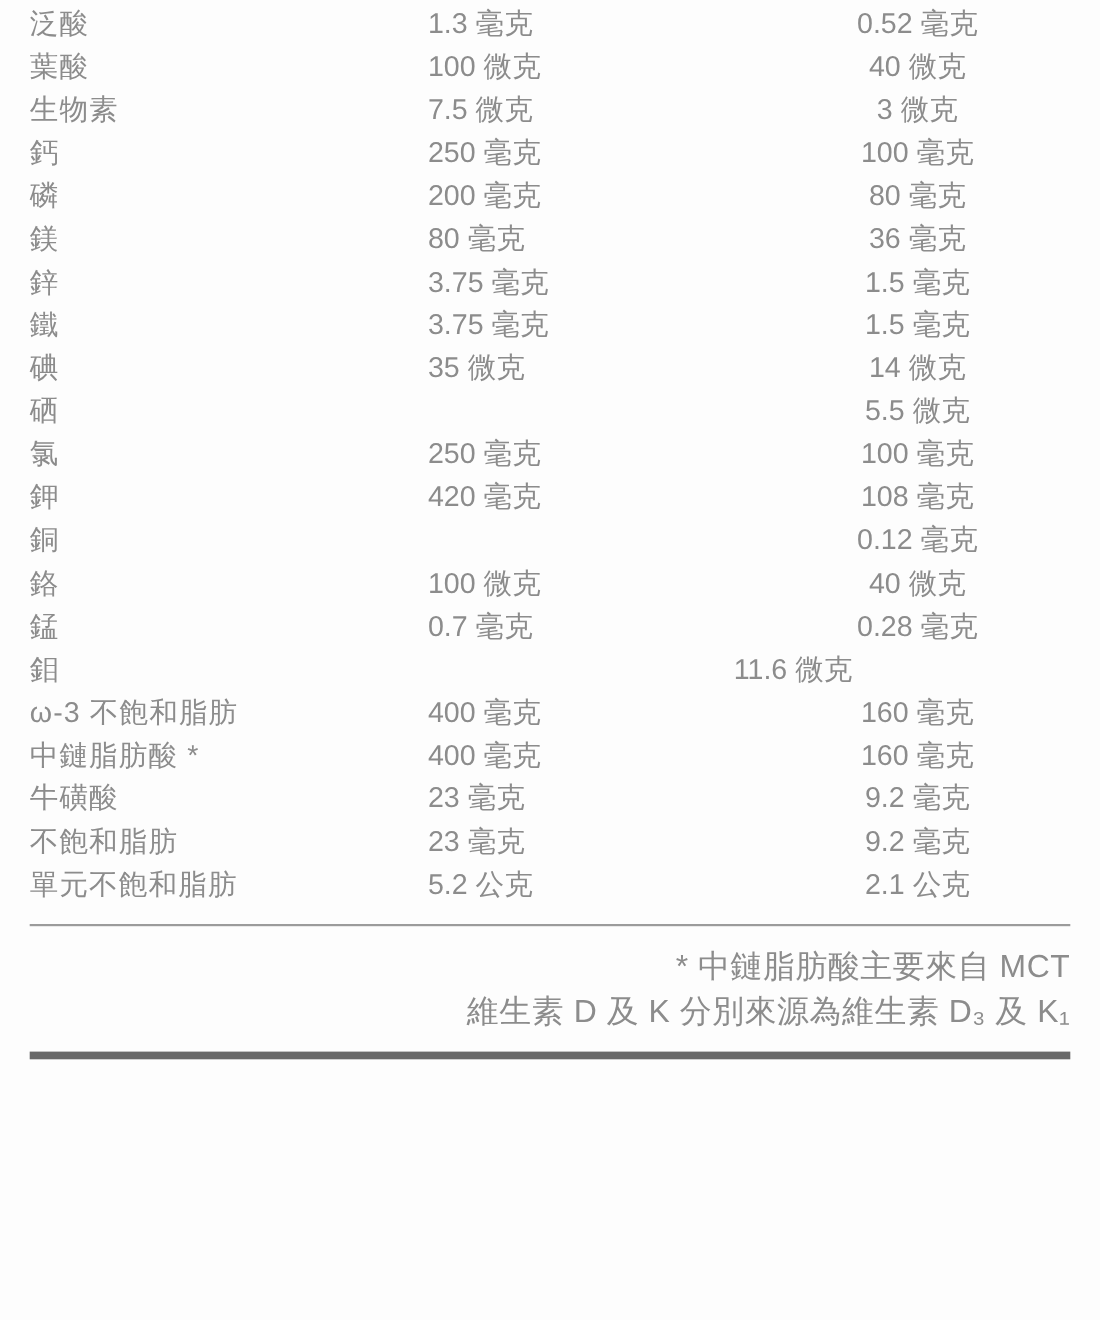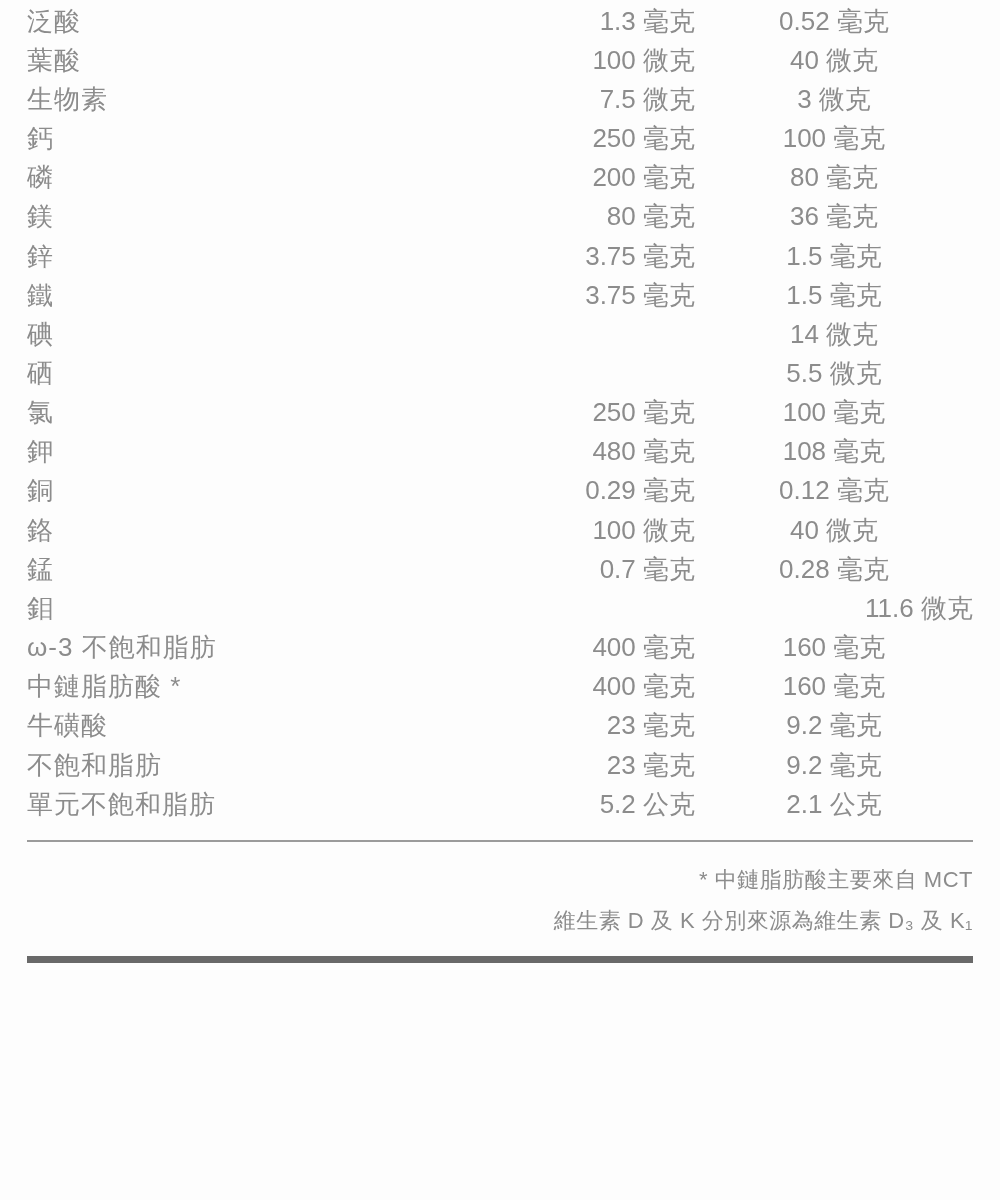--- a/index.html
+++ b/index.html
@@ -32,35 +32,35 @@
     line-height:1;
     white-space:nowrap;
   }
   .cell-label{
     flex:1 1 auto;
     text-align:left;
     letter-spacing:1px;
   }
   .cell-v1{
     flex:0 0 306px;
-    text-align:right;
+    text-align:left;
   }
   .cell-v2{
     flex:0 0 278px;
     text-align:center;
   }
   .thin-rule{
     height:2px;
     background:var(--thin-rule);
     margin-top:17px;
   }
   .footnotes{
     margin-top:17px;
     text-align:right;
-    font-size:22px;
+    font-size:29px;
     line-height:41px;
     letter-spacing:0.5px;
   }
   .thick-rule{
     height:7px;
     background:var(--thick-rule);
     margin-top:15px;
   }
 </style>
 </head>
@@ -105,39 +105,39 @@
         <span class="cell-v1">3.75 毫克</span>
         <span class="cell-v2">1.5 毫克</span>
       </div>
       <div class="row">
         <span class="cell-label">鐵</span>
         <span class="cell-v1">3.75 毫克</span>
         <span class="cell-v2">1.5 毫克</span>
       </div>
       <div class="row">
         <span class="cell-label">碘</span>
+        <span class="cell-v1">35 微克</span>
         <span class="cell-v2">14 微克</span>
       </div>
       <div class="row">
         <span class="cell-label">硒</span>
         <span class="cell-v2">5.5 微克</span>
       </div>
       <div class="row">
         <span class="cell-label">氯</span>
         <span class="cell-v1">250 毫克</span>
         <span class="cell-v2">100 毫克</span>
       </div>
       <div class="row">
         <span class="cell-label">鉀</span>
-        <span class="cell-v1">480 毫克</span>
+        <span class="cell-v1">420 毫克</span>
         <span class="cell-v2">108 毫克</span>
       </div>
       <div class="row">
         <span class="cell-label">銅</span>
-        <span class="cell-v1">0.29 毫克</span>
         <span class="cell-v2">0.12 毫克</span>
       </div>
       <div class="row">
         <span class="cell-label">鉻</span>
         <span class="cell-v1">100 微克</span>
         <span class="cell-v2">40 微克</span>
       </div>
       <div class="row">
         <span class="cell-label">錳</span>
         <span class="cell-v1">0.7 毫克</span>

